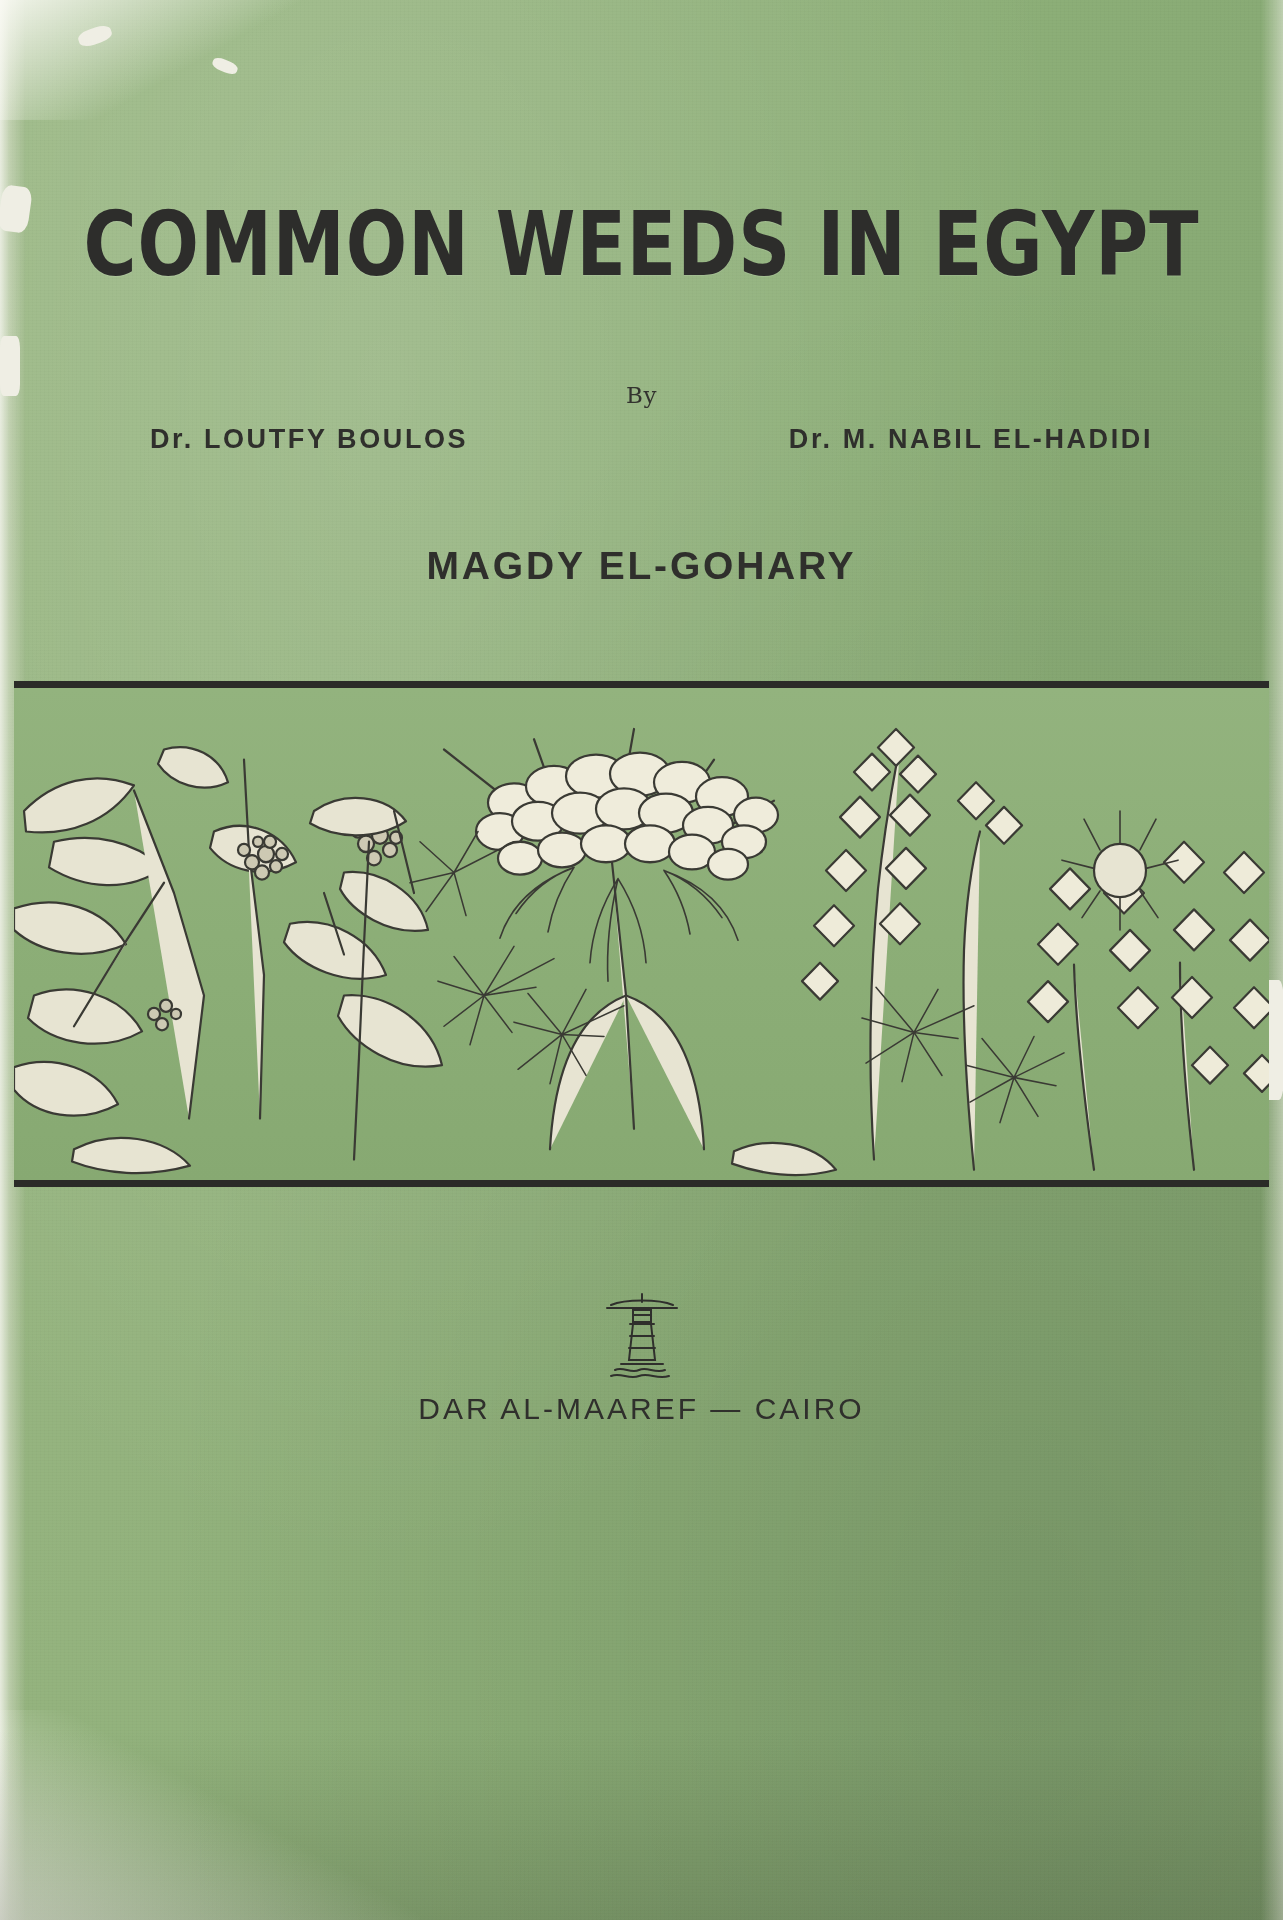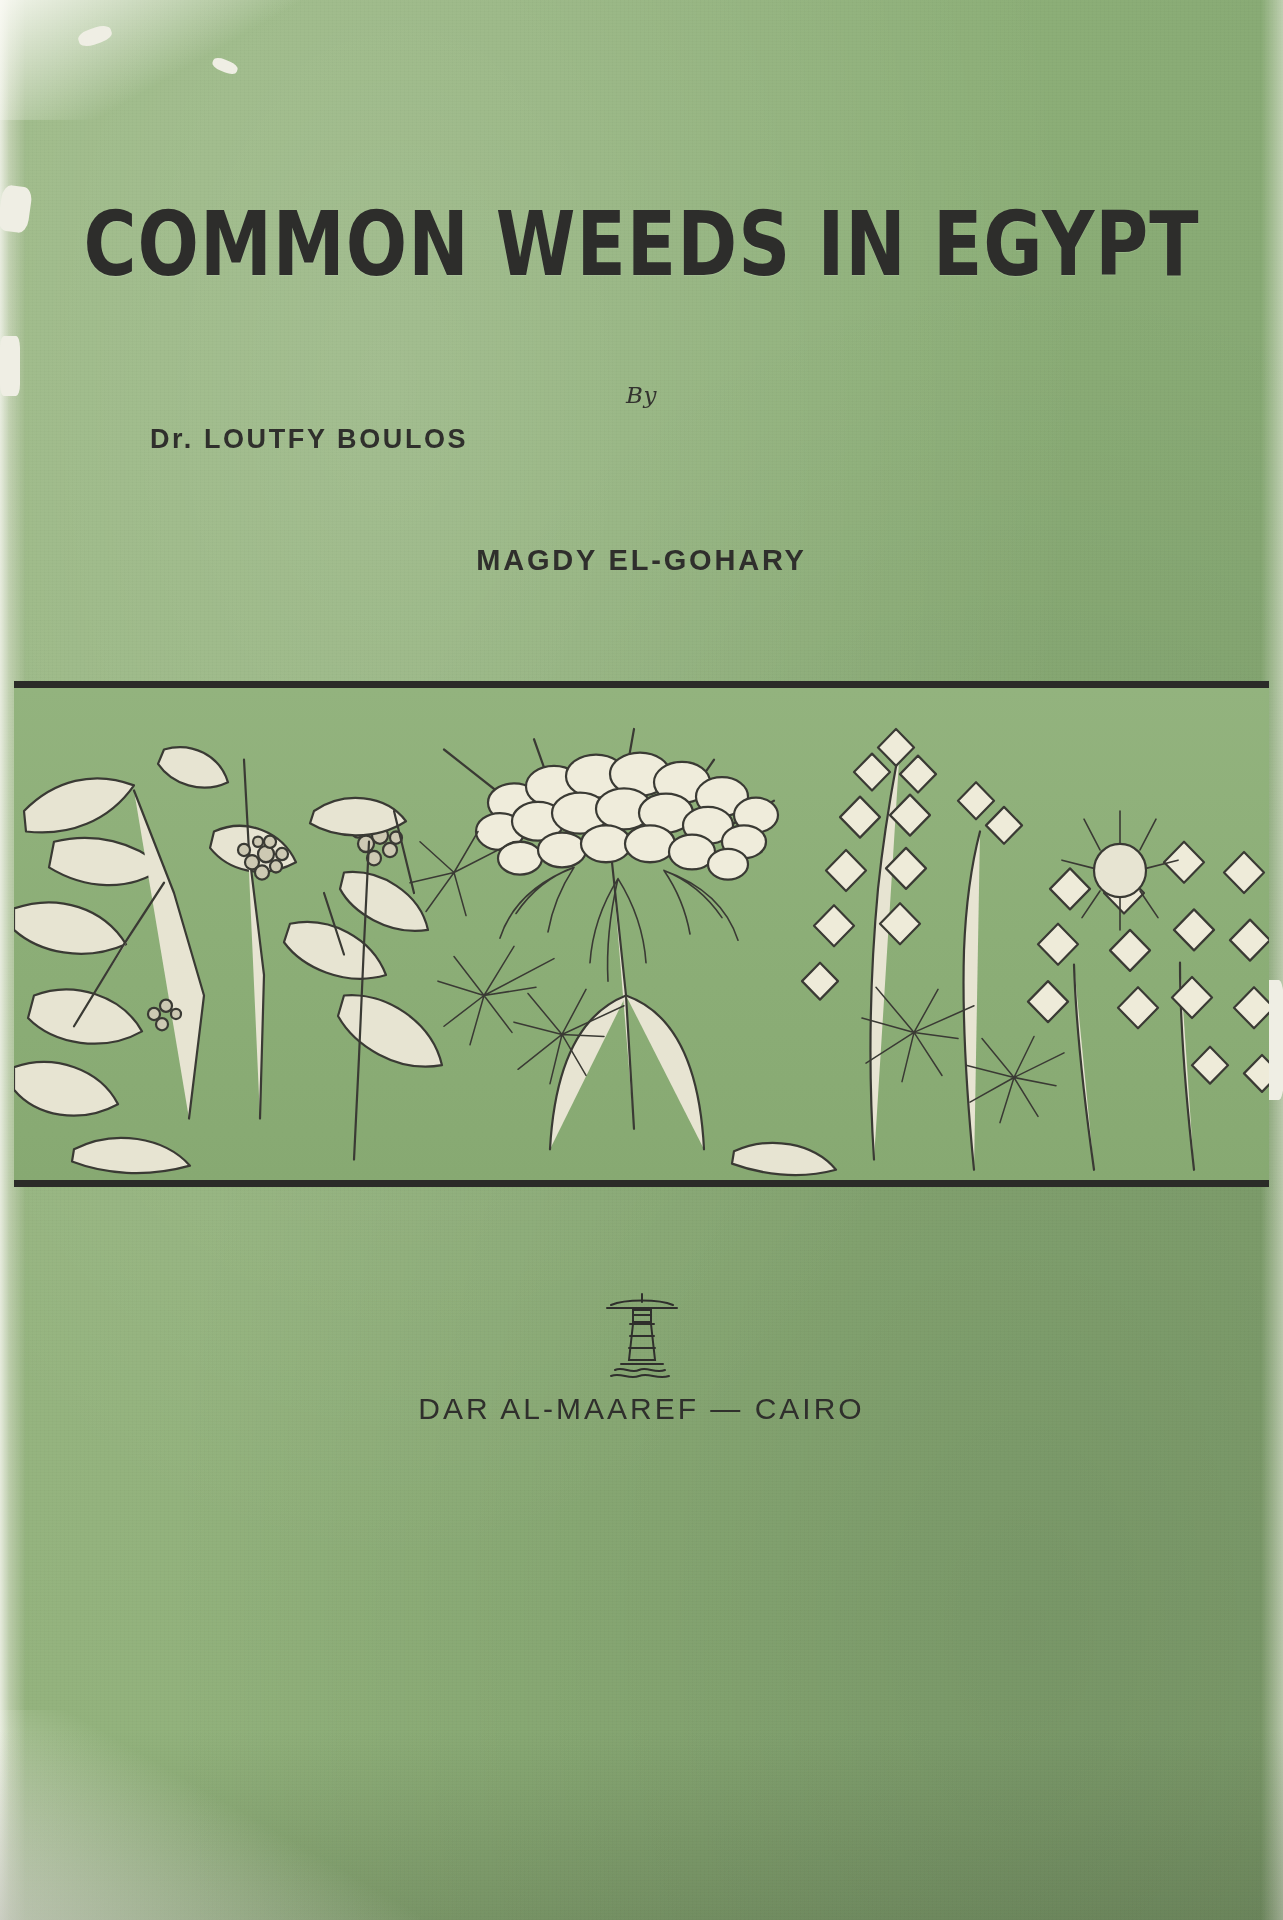--- a/index.html
+++ b/index.html
@@ -87,21 +87,20 @@
     transform-origin: center top;
     text-shadow: 0 1px 0 rgba(255,255,255,0.12);
   }
 
   .by-line {
     position: absolute;
     left: 0; right: 0;
     top: 382px;
     text-align: center;
     font-family: "DejaVu Serif", serif;
-    font-style: italic;
     font-size: 23px;
     color: #33332f;
     letter-spacing: 0.5px;
   }
 
   .authors {
     position: absolute;
     left: 150px;
     right: 130px;
     top: 424px;
@@ -127,21 +126,21 @@
     color: #33332f;
   }
 
   .illustrator {
     position: absolute;
     left: 0; right: 0;
     top: 544px;
     text-align: center;
     font-family: "Liberation Sans", sans-serif;
     font-weight: bold;
-    font-size: 29px;
+    font-size: 39px;
     letter-spacing: 2.8px;
     color: #2f2f2c;
   }
 
   
   .band {
     position: absolute;
     left: 14px;
     right: 14px;
     top: 681px;
@@ -195,20 +194,21 @@
   <div class="nick n3"></div>
   <div class="nick n4"></div>
   <div class="nick n5"></div>
 
   <div class="title">COMMON WEEDS IN EGYPT</div>
 
   <div class="by-line">By</div>
 
   <div class="authors">
     <span>Dr. LOUTFY BOULOS</span>
+    <span>Dr. M. NABIL EL-HADIDI</span>
   </div>
 
   <div class="illustrator">MAGDY EL-GOHARY</div>
 
   <div class="band">
     <svg viewBox="0 0 1255 480" preserveAspectRatio="none">
       <g fill="#e7e4d2" stroke="#3a3a34" stroke-width="2.2" stroke-linejoin="round" stroke-linecap="round">
 
         <path d="M10,120 C40,90 80,80 120,95 C95,130 55,145 12,140 Z"></path>
         <path d="M40,150 C80,140 120,150 150,175 C115,200 70,196 35,175 Z"></path>

